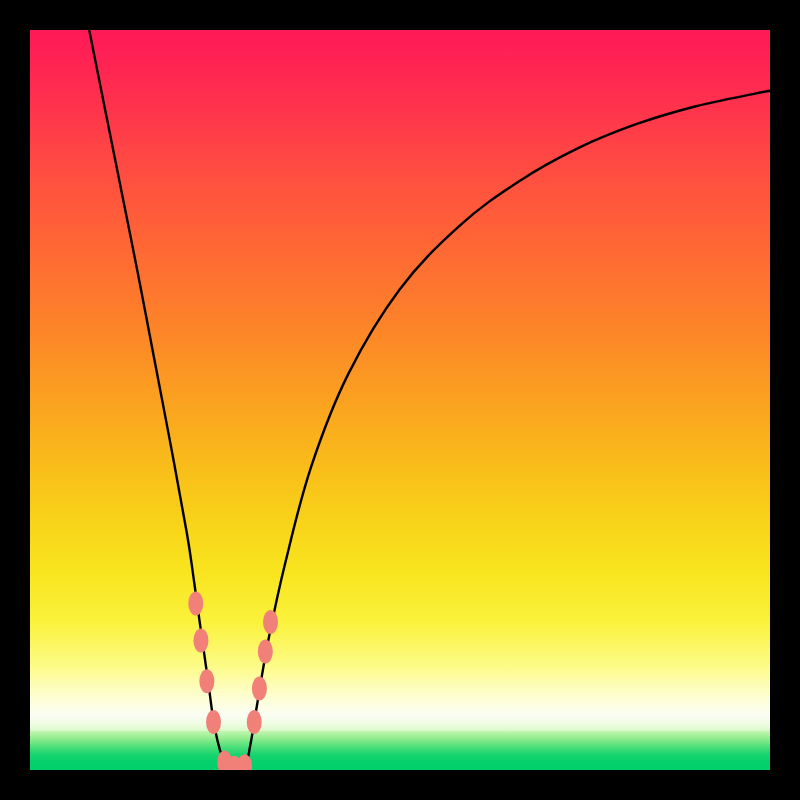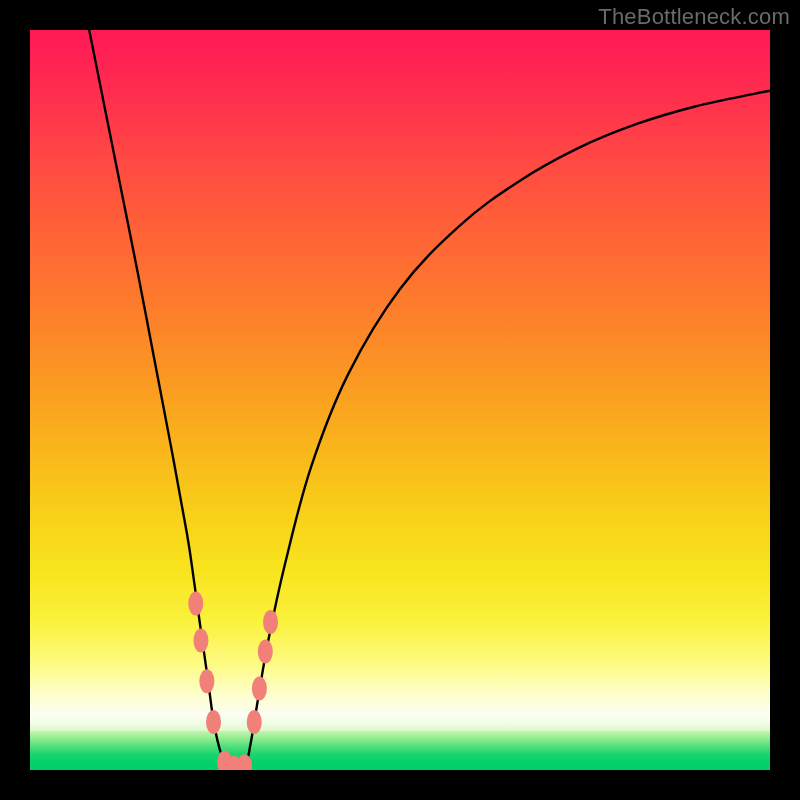--- a/index.html
+++ b/index.html
@@ -100,21 +100,20 @@
     width: 100%;
     height: 100%;
     z-index: 20;
   }
 </style>
 </head>
 <body>
 
 <div class="frame">
 
-  <div class="watermark">TheBottleneck.com</div>
 
   <div class="plot-area">
     <div class="gradient-main"></div>
     <div class="pale-band"></div>
     <div class="green-band"></div>
 
     <svg class="curve" viewBox="0 0 740 740" preserveAspectRatio="none">
       <g>
         <path id="curve-path" fill="none" stroke="#000" stroke-width="2.4" stroke-linecap="round" stroke-linejoin="round" d="M 59.20 0.00 C 62.13 14.65, 69.62 52.10, 75.48 81.40 C 81.34 110.70, 85.90 133.50, 91.76 162.80 C 97.62 192.10, 102.18 214.23, 108.04 244.20 C 113.90 274.17, 118.46 298.66, 124.32 329.30 C 130.18 359.94, 134.74 383.10, 140.60 414.40 C 146.46 445.70, 152.75 479.22, 156.88 503.20 C 161.01 527.18, 161.14 530.95, 163.54 547.60 C 165.94 564.25, 167.67 577.72, 170.20 595.70 C 172.73 613.68, 174.94 628.85, 177.60 647.50 C 180.26 666.15, 181.94 683.98, 185.00 699.30 C 188.06 714.62, 191.02 725.54, 194.62 732.60 C 198.22 739.66, 201.38 737.45, 204.98 738.52 C 208.58 739.59, 211.80 742.92, 214.60 738.52 C 217.40 734.12, 218.12 726.49, 220.52 714.10 C 222.92 701.71, 224.72 688.35, 227.92 669.70 C 231.12 651.05, 233.35 635.14, 238.28 610.50 C 243.21 585.86, 247.57 564.10, 255.30 532.80 C 263.03 501.50, 269.88 470.57, 281.20 436.60 C 292.52 402.63, 302.22 376.07, 318.20 344.10 C 334.18 312.13, 350.02 285.64, 370.00 259.00 C 389.98 232.36, 407.89 215.41, 429.20 196.10 C 450.51 176.79, 467.09 165.69, 488.40 151.70 C 509.71 137.71, 526.29 128.79, 547.60 118.40 C 568.91 108.01, 585.49 101.57, 606.80 93.98 C 628.11 86.39, 644.69 81.68, 666.00 76.22 C 687.31 70.76, 711.88 66.44, 725.20 63.64 C 738.52 60.84, 737.34 61.21, 740.00 60.68"></path>
       </g>

